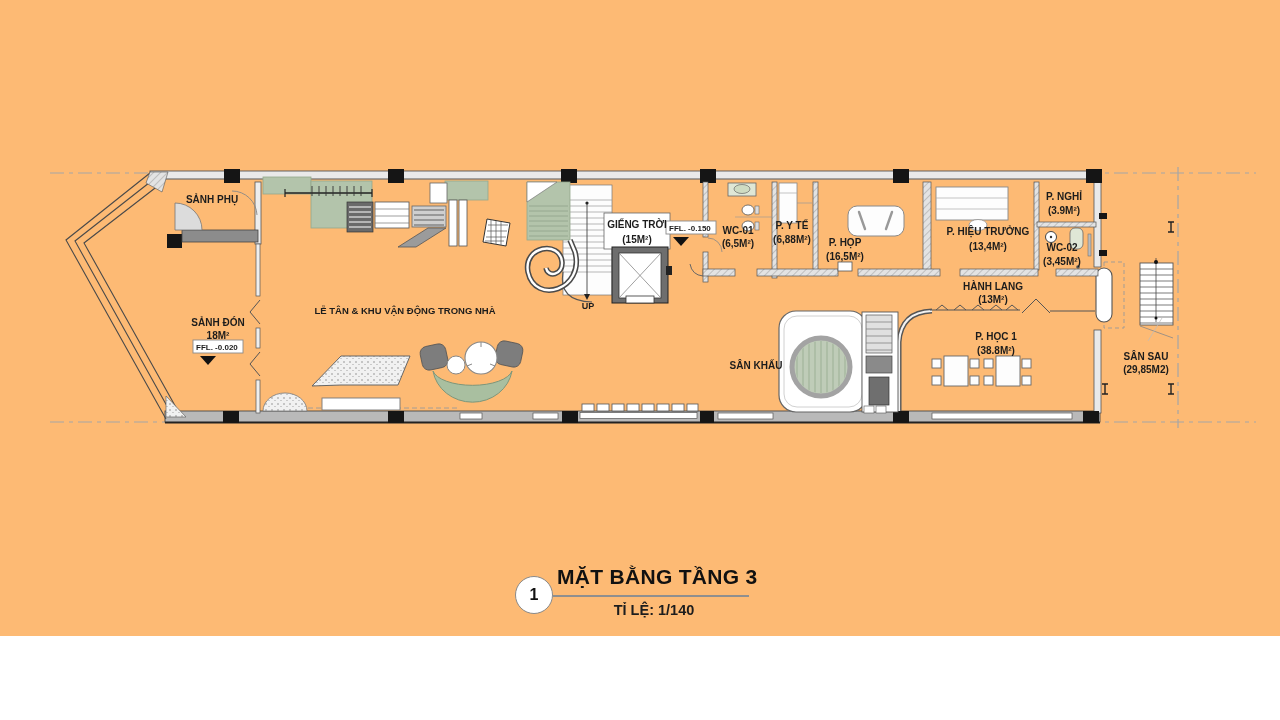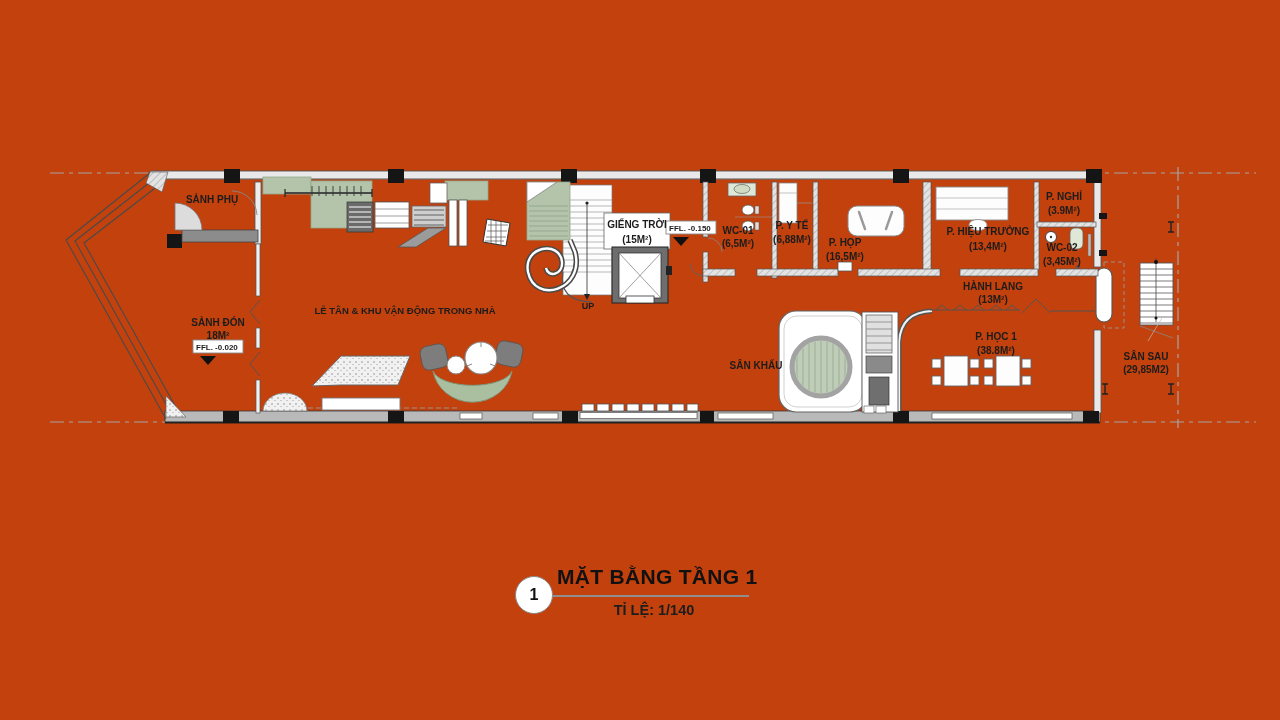--- a/index.html
+++ b/index.html
@@ -1,17 +1,17 @@
 <!DOCTYPE html>
 <html style="--mat-green: #b3c4ab; --stage-green: #bfccb8; --wall-gray: #c2c2c2; --furniture-gray: #8c8c8c; --boundary-gray: #a6a6a6; --column-black: #151515;"><head>
 <meta charset="utf-8">
 <style>
   html,body{margin:0;padding:0;background:#ffffff;}
   body{font-family:"Liberation Sans",sans-serif;}
-  #stage-area{position:relative;width:1280px;height:720px;background:#c2410c;overflow:hidden;}
+  #stage-area{position:relative;width:1280px;height:636px;background:#fdba74;overflow:hidden;}
   #plan-svg{position:absolute;left:0;top:0;}
   svg text{font-family:"Liberation Sans",sans-serif;fill:#1c1c1c;font-weight:600;}
   .room-label{font-size:10px;text-anchor:middle;}
   .small-label{font-size:8px;text-anchor:start;font-weight:600;}
   .up-label{font-size:9px;text-anchor:middle;font-weight:700;}
   
   .title-block{position:absolute;left:512px;top:562px;width:260px;height:70px;}
   .sheet-circle{position:absolute;left:3px;top:14px;width:36px;height:36px;border:1.6px solid #8a8a8a;
     border-radius:50%;background:#fff;display:flex;align-items:center;justify-content:center;
     font-size:16px;font-weight:bold;color:#111;}
@@ -338,18 +338,18 @@
     <text class="up-label" x="588" y="309">UP</text>
     <text class="small-label" x="669" y="231">FFL.  -0.150</text>
     <text class="small-label" x="196" y="350">FFL.  -0.020</text>
   </g>
 </svg>
 
 <div class="title-block">
   <div class="sheet-circle">
     <span>1</span>
   </div>
-  <div class="plan-title">MẶT BẰNG TẦNG 1</div>
+  <div class="plan-title">MẶT BẰNG TẦNG 3</div>
   <div class="title-rule"></div>
   <div class="scale-label">TỈ LỆ: 1/140</div>
 </div>
 
 </div>
 
 </body></html>

